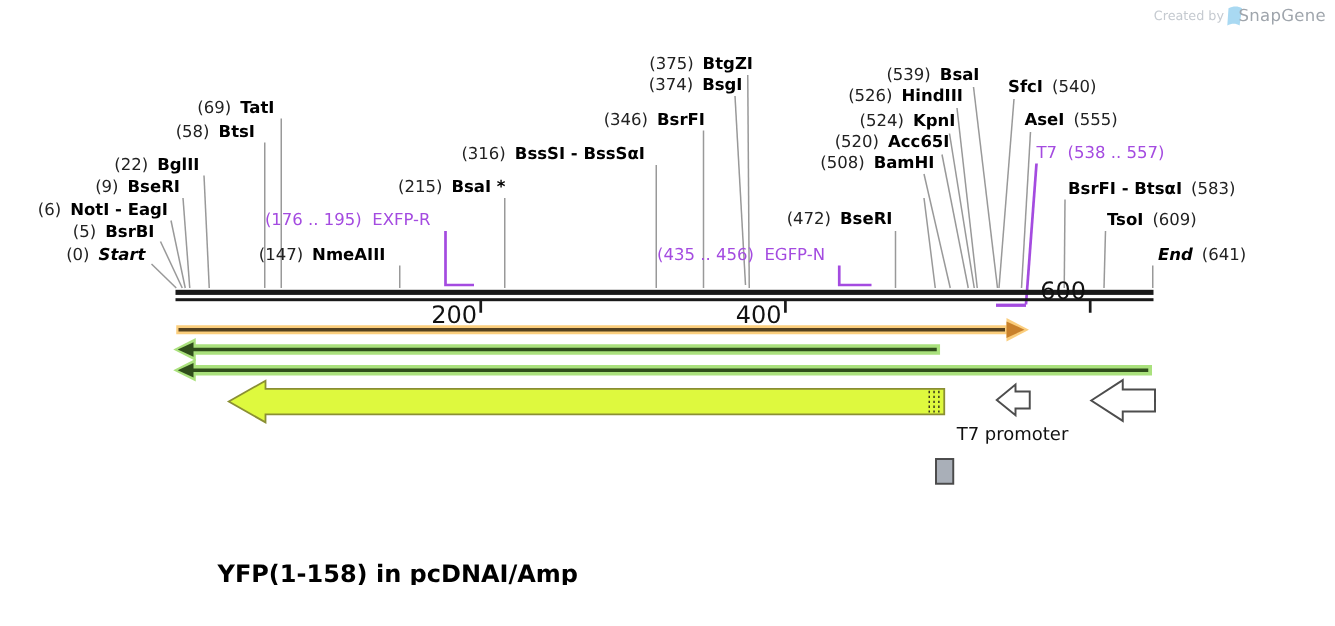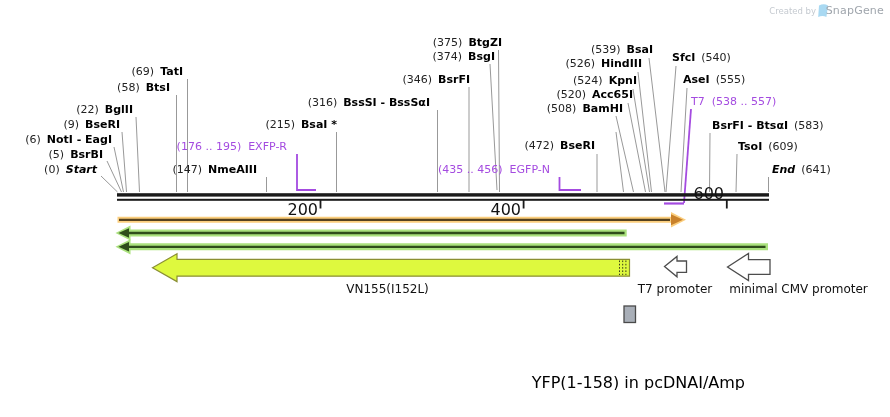--- a/index.html
+++ b/index.html
@@ -7,22 +7,22 @@
           font-family:"DejaVu Sans","Liberation Sans",sans-serif;}
   #shapes{position:absolute;left:0;top:0;}
   .site{position:absolute;font-size:11px;color:#222;white-space:nowrap;line-height:13px;}
   .site .nm{font-weight:bold;color:#000;}
   .site span + span{margin-left:6px;}
   .it{font-style:italic;}
   .primer{position:absolute;font-size:11px;color:#A44BE0;white-space:nowrap;line-height:13px;}
   .primer span + span{margin-left:7px;text-align:center;}
   .ticklbl{position:absolute;font-size:16px;color:#111;white-space:nowrap;}
   .featlbl{position:absolute;font-size:12px;color:#111;text-align:center;white-space:nowrap;}
-  .title{position:absolute;left:145px;top:373px;width:600px;text-align:right;
-         font-size:16px;font-weight:normal;color:#000;}
+  .title{position:absolute;left:145px;top:373px;width:600px;text-align:left;
+         font-size:16px;font-weight:bold;color:#000;}
   .subtitle{position:absolute;left:145px;top:394px;width:600px;text-align:center;
          font-size:12px;color:#111;}
   .wm-prefix{position:absolute;top:6px;right:74px;font-size:8.5px;color:#C5CAD0;}
   .wm-brand{position:absolute;top:4px;right:6px;font-size:11px;color:#9FA5AC;font-weight:400;letter-spacing:.2px;}
 </style>
 </head>
 <body>
 
 <div id="canvas">
 
@@ -140,19 +140,17 @@
   <div class="site" style="top:163px;left:772px"><span class="nm it">End</span><span>(641)</span></div>
 
   <div class="primer" style="top:140px;right:603px"><span>(176 .. 195)</span><span>EXFP-R</span></div>
   <div class="primer" style="top:163px;right:340px"><span>(435 .. 456)</span><span>EGFP-N</span></div>
   <div class="primer" style="top:95px;left:691px"><span>T7</span><span>(538 .. 557)</span></div>
 
   <div class="ticklbl" style="top:200px;right:572px">200</div>
   <div class="ticklbl" style="top:200px;right:369px">400</div>
   <div class="ticklbl" style="top:184px;right:166px">600</div>
 
-  <div class="featlbl" style="top:282px;left:317px;width:141px">VN155(I152L)</div>
   <div class="featlbl" style="top:282px;left:625px;width:100px">T7 promoter</div>
-  <div class="featlbl" style="top:282px;left:718px;width:161px">minimal CMV promoter</div>
 
   <div class="title">YFP(1-158) in pcDNAI/Amp</div>
 
 </div>
 
 </body></html>

